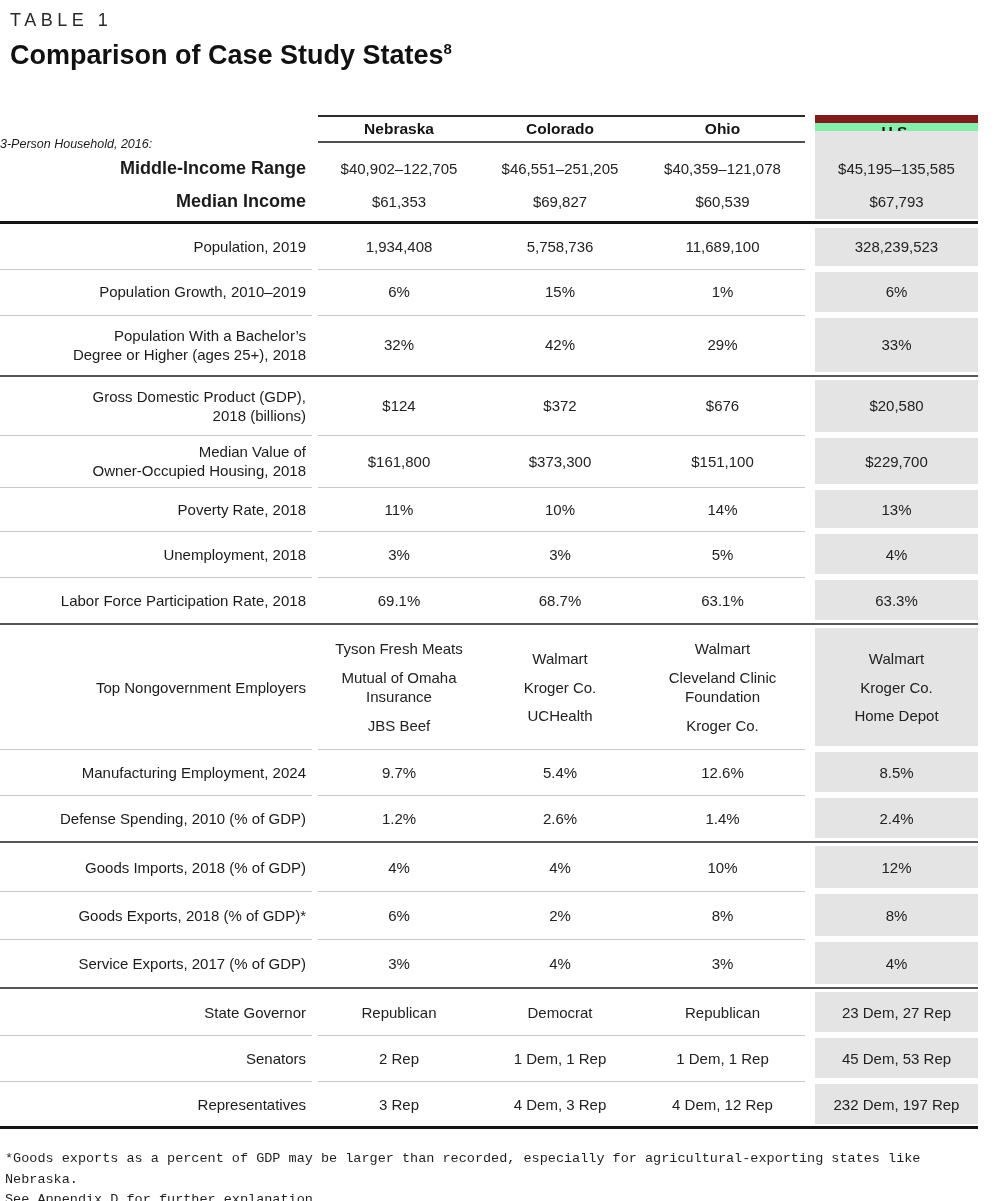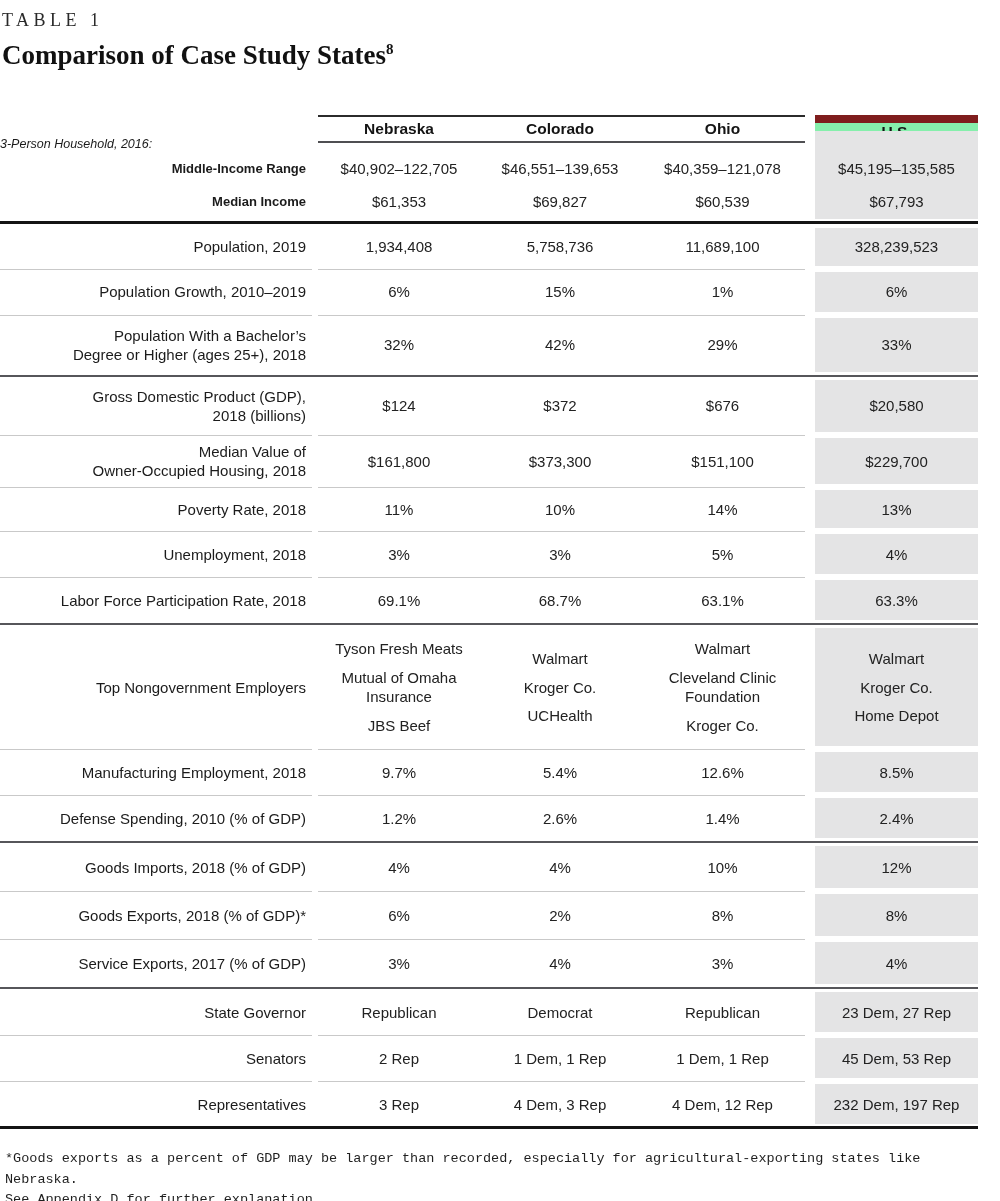--- a/index.html
+++ b/index.html
@@ -2,40 +2,40 @@
 <html><head>
 <meta charset="utf-8">
 <style>
   html,body{margin:0;padding:0;background:#ffffff;}
   body{
     width:1000px;height:1201px;
     font-family:"Liberation Sans","DejaVu Sans",sans-serif;
     color:#1e1e1e;box-sizing:border-box;padding:10px 0 0 0;
     -webkit-font-smoothing:antialiased;
   }
-  .titleblock{padding-left:2px;font-family:Liberation Serif, serif;}
+  .titleblock{padding-left:10px;}
   .eyebrow{font-size:18px;letter-spacing:4.5px;font-weight:400;color:#2a2a2a;line-height:1.2;}
   .maintitle{font-size:27px;font-weight:700;color:#111;line-height:1.2;margin-top:7px;}
   .maintitle sup{font-size:15px;}
 
   .tbl{margin-top:44px;width:1000px;padding-right:22px;box-sizing:border-box;}
   .row,.sep,.hdr,.income{display:grid;grid-template-columns:318px 162px 160px 165px 10px 163px;}
 
   
   .hdr{height:16px;}
   .hdr-cell{
     border-top:2px solid #2b2b2b;border-bottom:2px solid #4f4f52;
     font-weight:700;font-size:15.5px;display:flex;align-items:center;justify-content:center;color:#141414;
   }
   .hdr-us{border-top:8px solid #7f1d1d;border-bottom:2px solid #1f1f1f;background:#86efac;}
 
   
   .income{grid-template-rows:22px 32px 34px;}
   .ann{font-style:italic;font-size:12.5px;text-align:left;padding:6px 12px 0 0;color:#1b1b1b;}
-  .ilbl{font-weight:700;font-size:13px;text-align:right;padding-right:12px;display:flex;align-items:center;justify-content:flex-end;color:#1b1b1b;}
+  .ilbl{font-weight:700;font-size:18px;text-align:right;padding-right:12px;display:flex;align-items:center;justify-content:flex-end;color:#1b1b1b;}
   .ival{font-size:15px;display:flex;align-items:center;justify-content:center;color:#222;}
 
   
   .lbl{
     font-weight:400;font-size:15px;text-align:right;padding:4px 12px 4px 6px;
     display:flex;align-items:center;justify-content:flex-end;
     white-space:pre-line;line-height:1.28;color:#1b1b1b;box-sizing:border-box;
   }
   .val{font-size:15px;display:flex;align-items:center;justify-content:center;text-align:center;color:#222;}
   .us{background:#e4e4e5;}
@@ -69,21 +69,21 @@
     <div class="hdr-cell">Ohio</div>
     <div></div>
     <div class="hdr-cell hdr-us">U.S.</div>
   </div>
 
   <div class="income">
     <div class="ann" style="grid-column:1;grid-row:1">3-Person Household, 2016:</div>
     <div class="us" style="grid-column:6;grid-row:1"></div>
     <div class="ilbl" style="grid-column:1;grid-row:2">Middle-Income Range</div>
     <div class="ival" style="grid-column:2;grid-row:2">$40,902–122,705</div>
-    <div class="ival" style="grid-column:3;grid-row:2">$46,551–139,653</div>
+    <div class="ival" style="grid-column:3;grid-row:2">$46,551–251,205</div>
     <div class="ival" style="grid-column:4;grid-row:2">$40,359–121,078</div>
     <div class="ival us" style="grid-column:6;grid-row:2">$45,195–135,585</div>
     <div class="ilbl" style="grid-column:1;grid-row:3">Median Income</div>
     <div class="ival" style="grid-column:2;grid-row:3">$61,353</div>
     <div class="ival" style="grid-column:3;grid-row:3">$69,827</div>
     <div class="ival" style="grid-column:4;grid-row:3">$60,539</div>
     <div class="ival us" style="grid-column:6;grid-row:3">$67,793</div>
   </div>
 
   <div class="sep sep-heavy">
@@ -218,21 +218,21 @@
       <div>Kroger Co.</div>
       <div>Home Depot</div>
     </div>
   </div>
   <div class="sep sep-light">
       <div class="sl1"></div>
       <div class="sl2"></div>
     </div>
 
   <div class="row" style="min-height:40px">
-    <div class="lbl">Manufacturing Employment, 2018</div>
+    <div class="lbl">Manufacturing Employment, 2024</div>
     <div class="val">9.7%</div>
     <div class="val">5.4%</div>
     <div class="val">12.6%</div>
     <div></div>
     <div class="val us">8.5%</div>
   </div>
   <div class="sep sep-light">
       <div class="sl1"></div>
       <div class="sl2"></div>
     </div>

